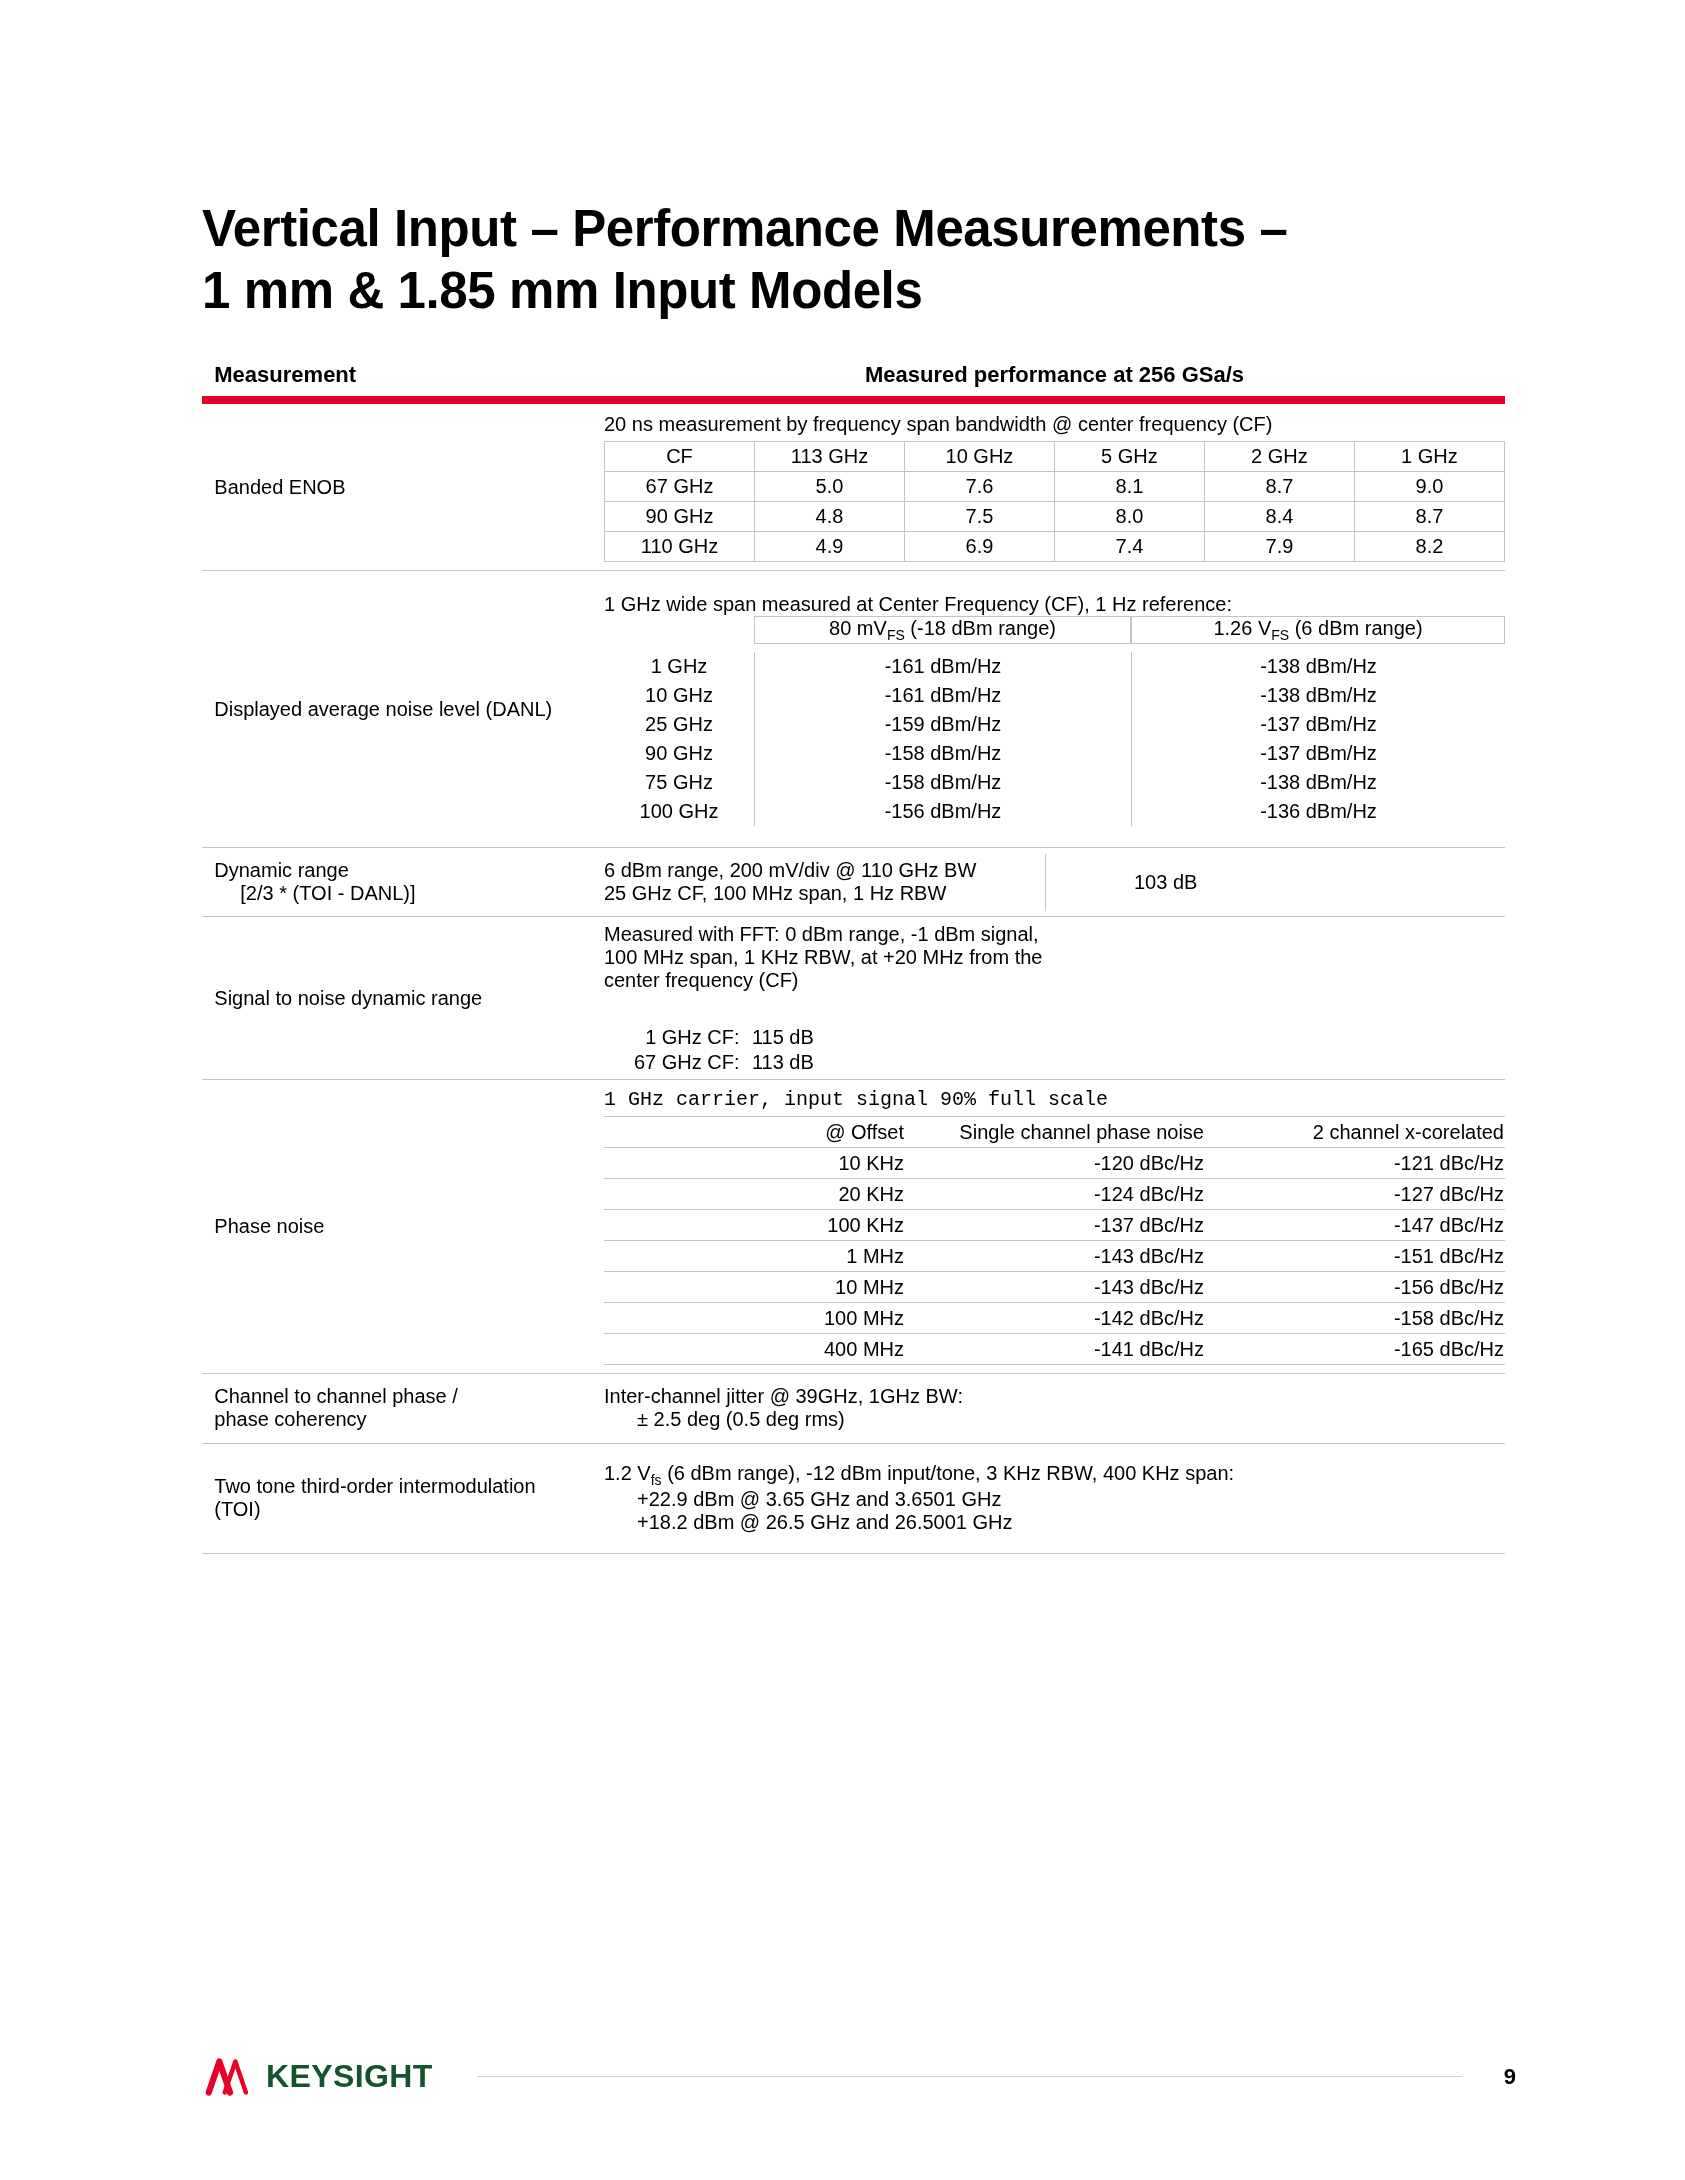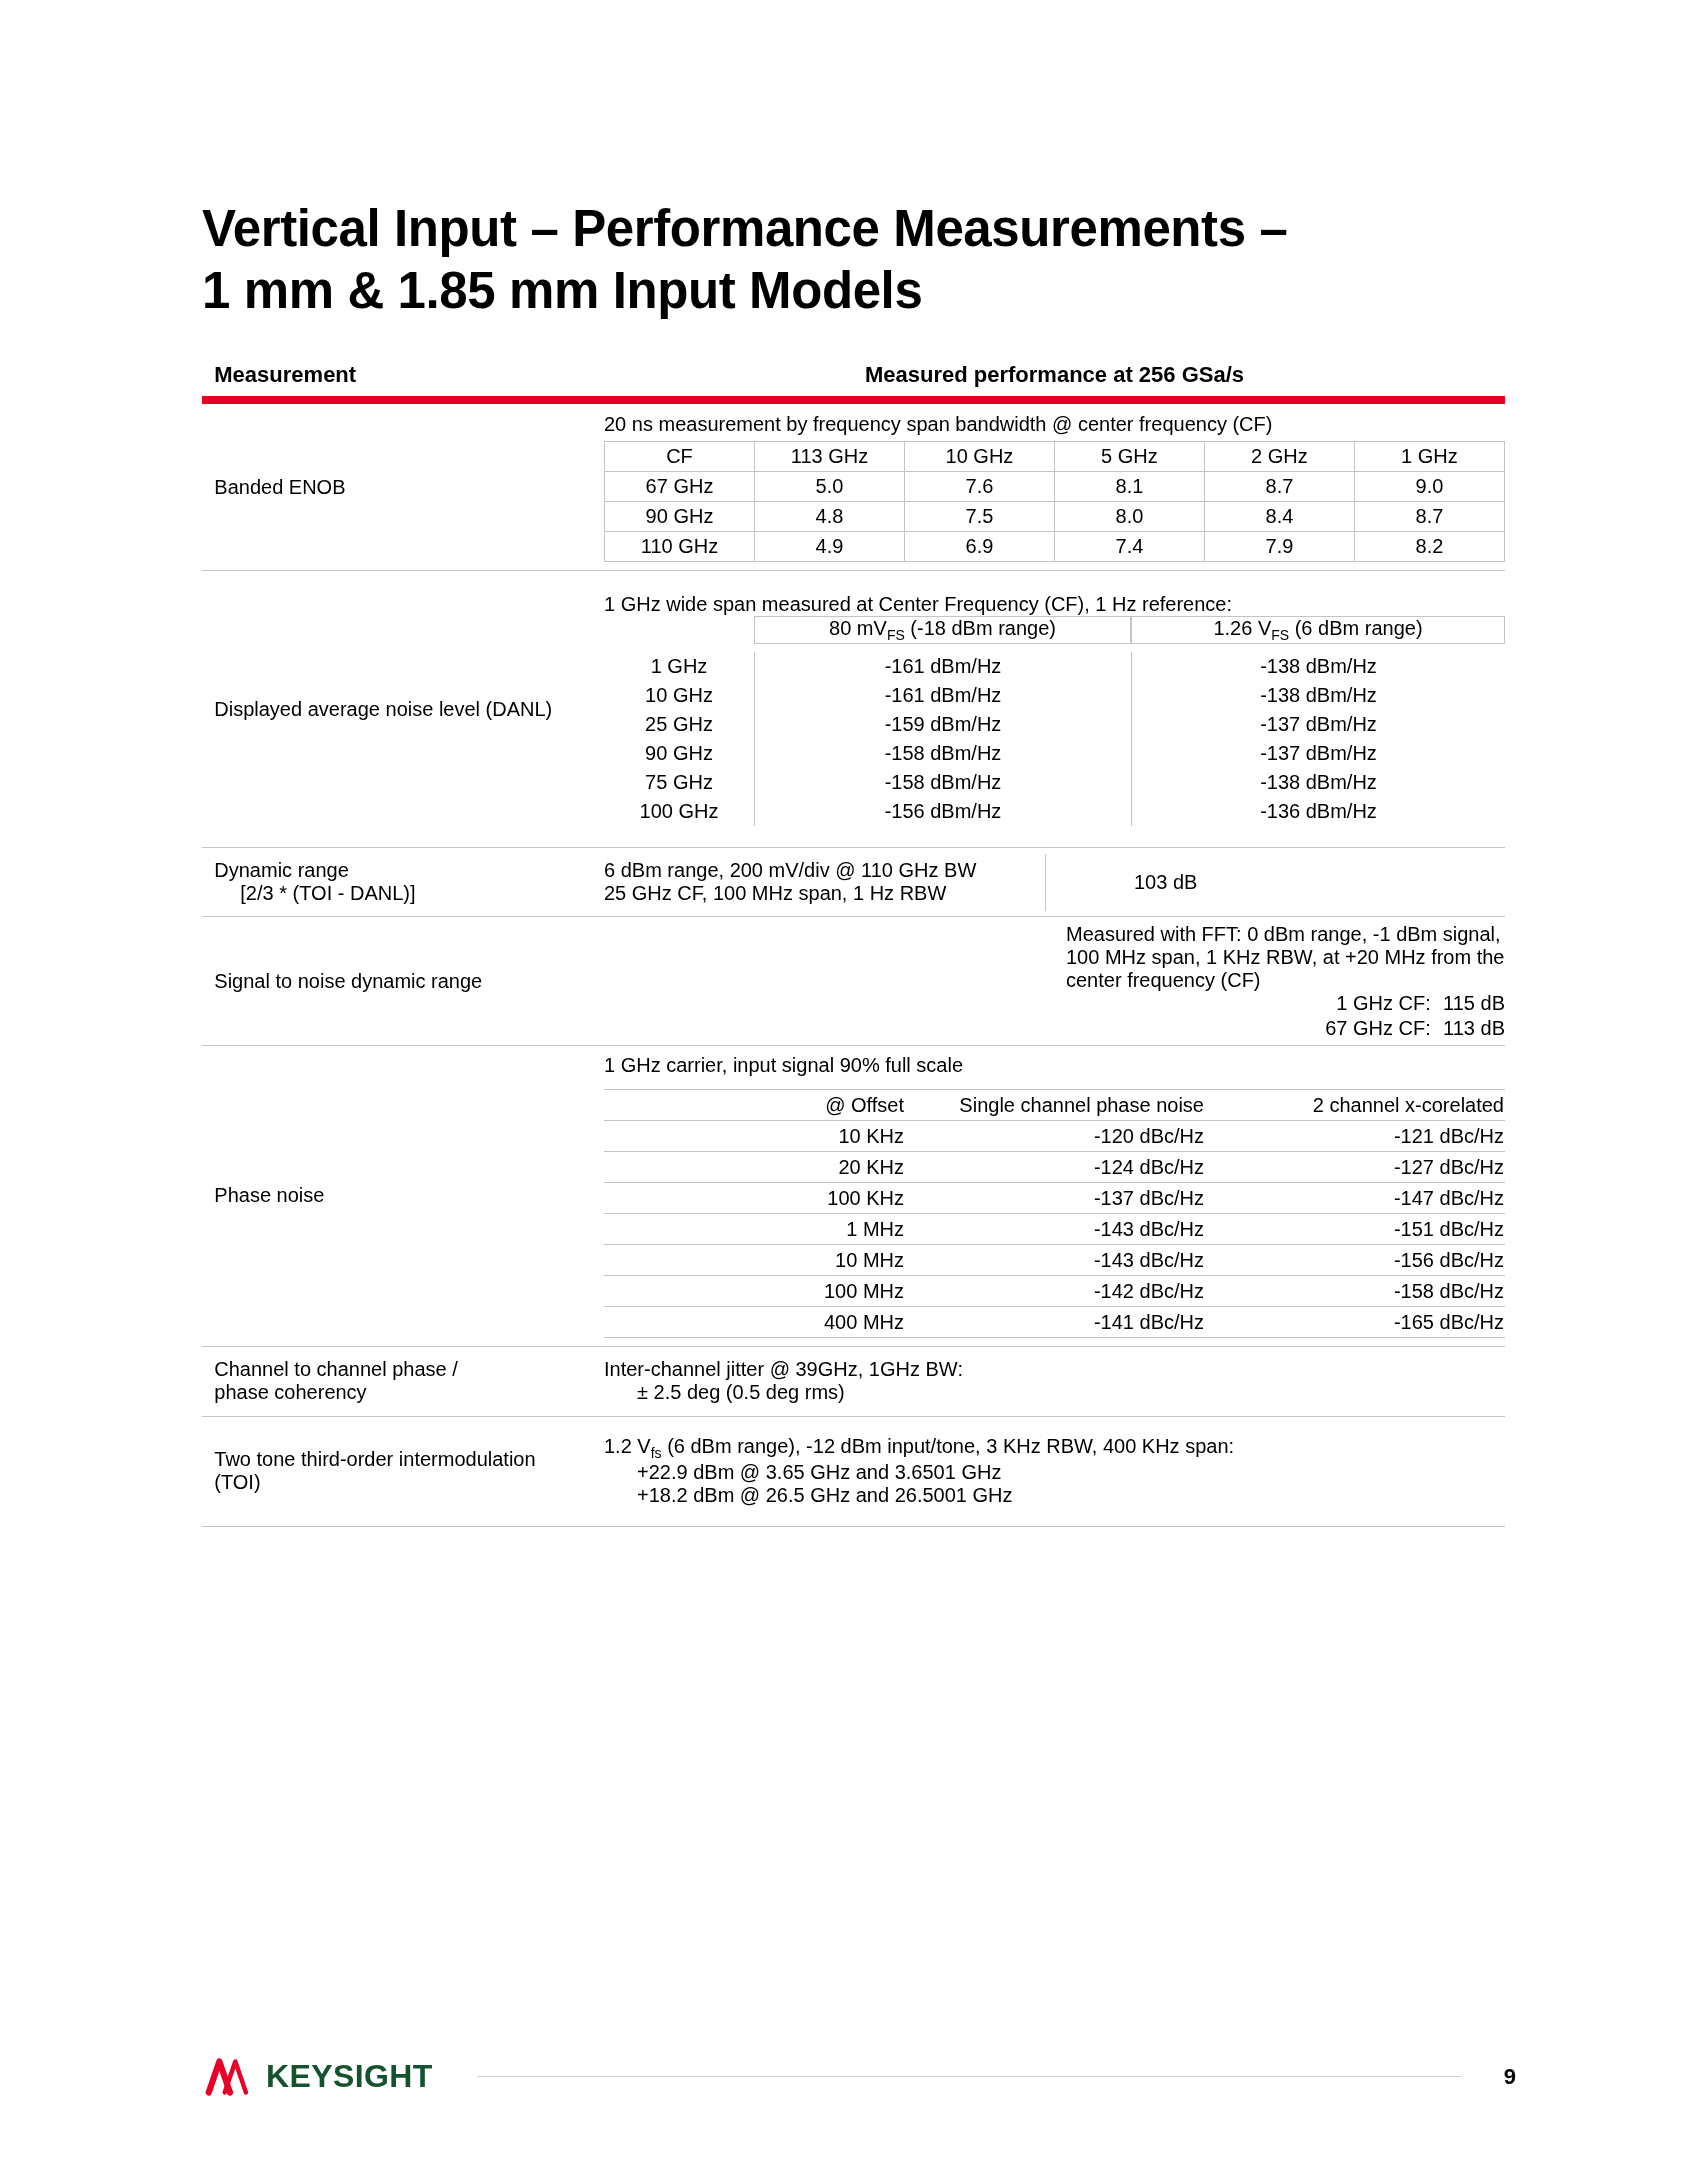--- a/index.html
+++ b/index.html
@@ -42,28 +42,28 @@
   sub.unit { font-size:70%; }
 
   
   .row-dr { min-height:69px; }
   .dr-cond { width:442px; border-right:0.9px solid #c4c4c4; display:flex; flex-direction:column; justify-content:center; padding-right:8.8px; }
   .dr-val { flex:1; display:flex; align-items:center; padding-left:88px; }
   .row-dr .rcontent { flex-direction:row; padding:5.3px 0; }
 
   
   .row-snr { min-height:84px; }
-  .row-snr .rcontent { padding:5.3px 0; align-items:flex-end; }
+  .row-snr .rcontent { padding:5.3px 0; align-items:flex-start;gap:34px; }
   .snr-cond { width:439px; }
   .snr-vals { margin-left:30px; display:grid; grid-template-columns:auto auto; column-gap:12.3px; row-gap:1.8px; align-content:center; }
   .snr-vals .vl { text-align:right; }
 
   
   .row-pn { min-height:293px; }
-  .pn-intro { margin-bottom:12px; }
+  .pn-intro { margin-bottom:5px;font-family:Liberation Mono, monospace; }
   .pn-row { display:grid; grid-template-columns:300px 300px 300px; border-bottom:0.9px solid #c4c4c4; }
   .pn-row.head { border-top:0.9px solid #c4c4c4; }
   .pn-row > div { text-align:right; height:30px; line-height:30px; }
 
   
   .row-coh { min-height:70px; }
   .row-toi { min-height:110px; }
 
   
   .footer { position:absolute; left:202px; right:169px; bottom:84px; display:flex; align-items:center; }

